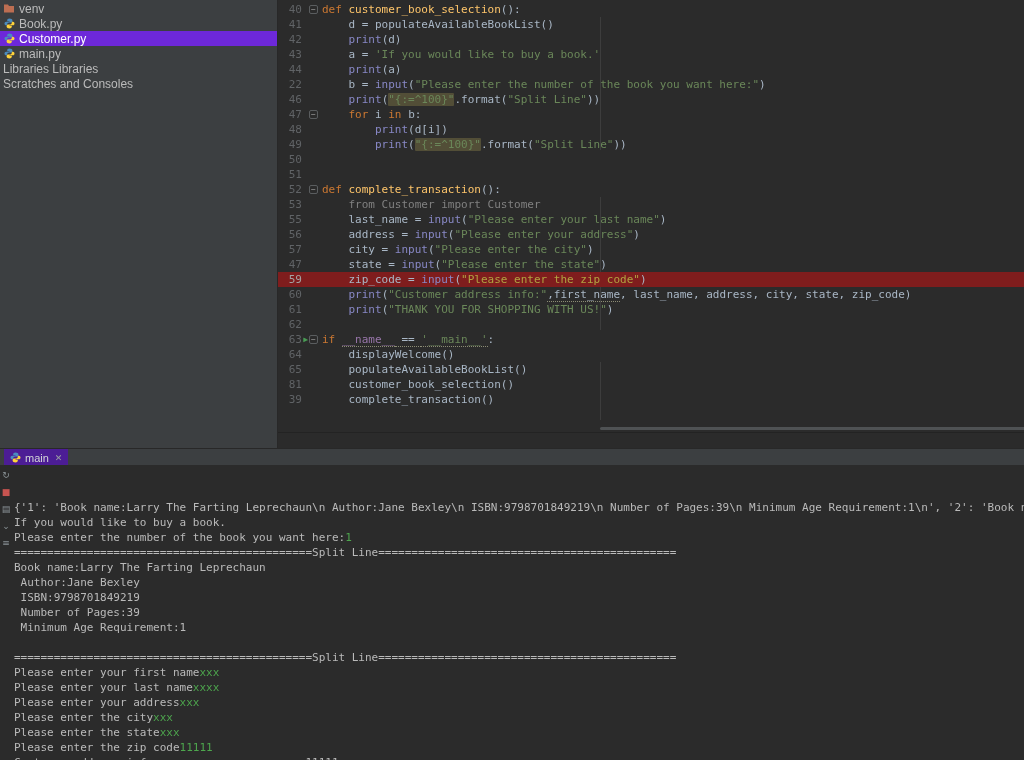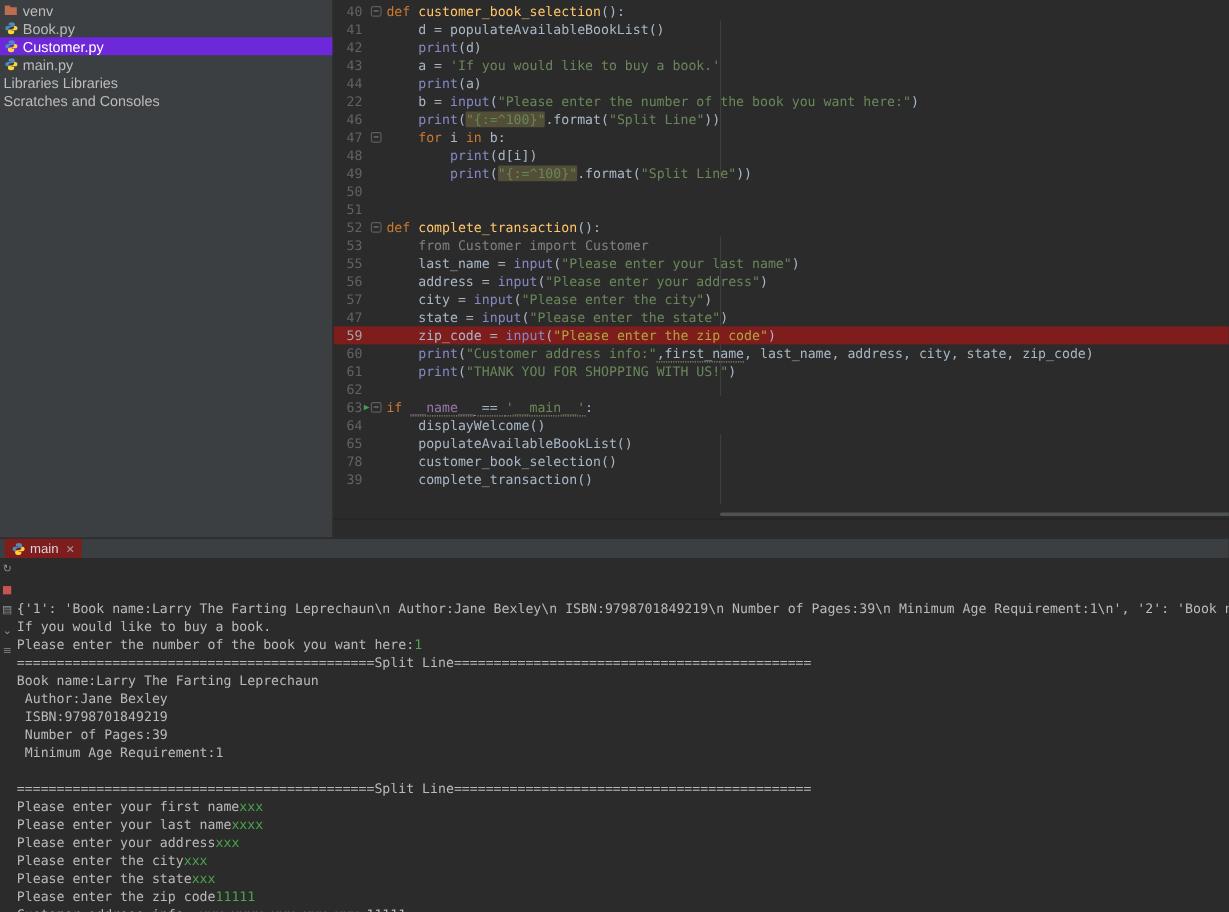--- a/index.html
+++ b/index.html
@@ -34,21 +34,21 @@
   .hscroll{position:absolute;left:322px;right:6px;top:427px;height:3px;background:#4f5254;border-radius:2px}
   .vscroll{position:absolute;right:2px;top:3px;width:6px;height:140px;background:#45484a;border-radius:3px}
   .stripe-mark{position:absolute;right:2px;width:6px;height:3px;background:#7a7432}
 
   
   .breadcrumb-bar{position:absolute;left:278px;top:432px;width:746px;height:16px;background:#2b2b2b;
     border-top:1px solid #232323;color:#a9b7c6;line-height:15px;padding-left:57px;white-space:pre}
 
   
   .tabbar{position:absolute;left:0;top:448px;width:1024px;height:17px;background:#3c3f41;border-top:1px solid #282828}
-  .tab{display:inline-flex;align-items:center;height:17px;gap:4px;padding:0 6px;background:#7f1d1d;
+  .tab{display:inline-flex;align-items:center;height:17px;gap:4px;padding:0 6px;background:#4c1d95;
     font-family:"Liberation Sans",sans-serif;font-size:11px;color:#d4d6d8;margin-left:4px;cursor:default}
   .tab .close{color:#9aa0a3;font-size:9px;margin-left:2px}
   .pyicon{display:inline-flex;width:11px;height:11px}
 
   .console{position:absolute;left:0;top:465px;width:1024px;height:295px;background:#2b2b2b;
     color:#bababa;line-height:15px;padding:5px 0 0 14px;white-space:pre;overflow:hidden}
   .cline{height:15px}
   .o{color:#bababa}
   .g{color:#4da64d}
   .run-toolbar{position:absolute;left:0;top:470px;width:12px;display:flex;flex-direction:column;gap:6px;align-items:center}
@@ -233,21 +233,21 @@
         <span class="ln">64</span>
         <span class="mark"></span>
         <span class="code"><span class="p">    displayWelcome()</span></span>
       </div>
       <div class="code-row">
         <span class="ln">65</span>
         <span class="mark"></span>
         <span class="code"><span class="p">    populateAvailableBookList()</span></span>
       </div>
       <div class="code-row">
-        <span class="ln">78</span>
+        <span class="ln">81</span>
         <span class="mark"></span>
         <span class="code"><span class="p">    customer_book_selection()</span></span>
       </div>
       <div class="code-row">
         <span class="ln">39</span>
         <span class="mark"></span>
         <span class="code"><span class="p">    complete_transaction()</span></span>
       </div>
     </div>
   <div class="guide" style="top:17px;height:133px"></div>

